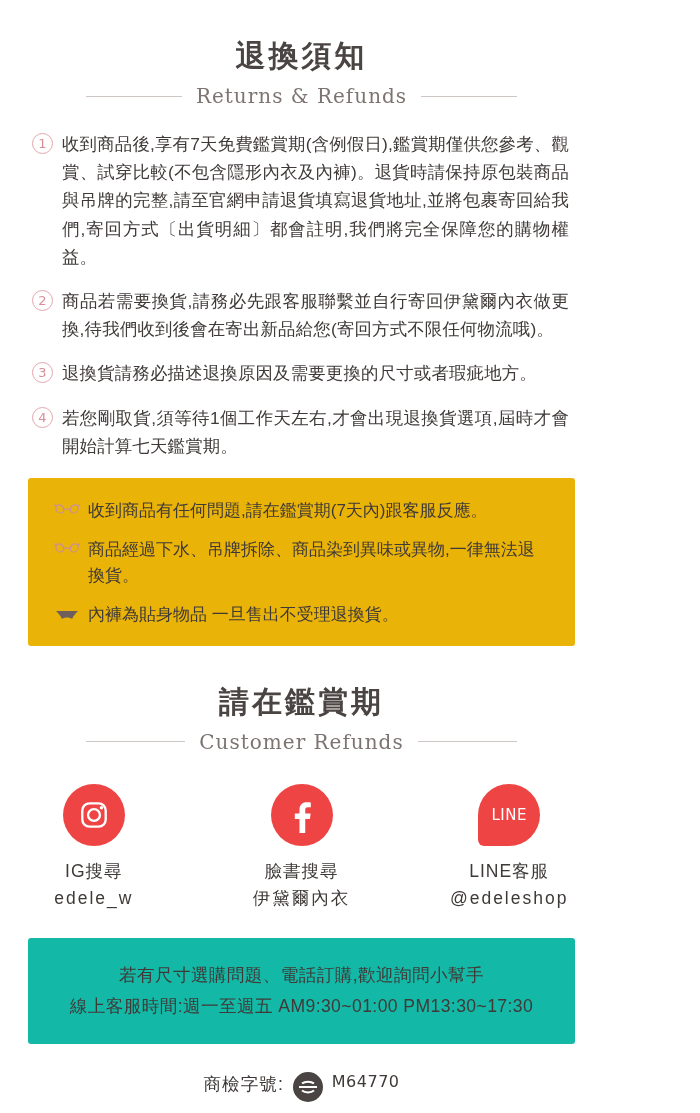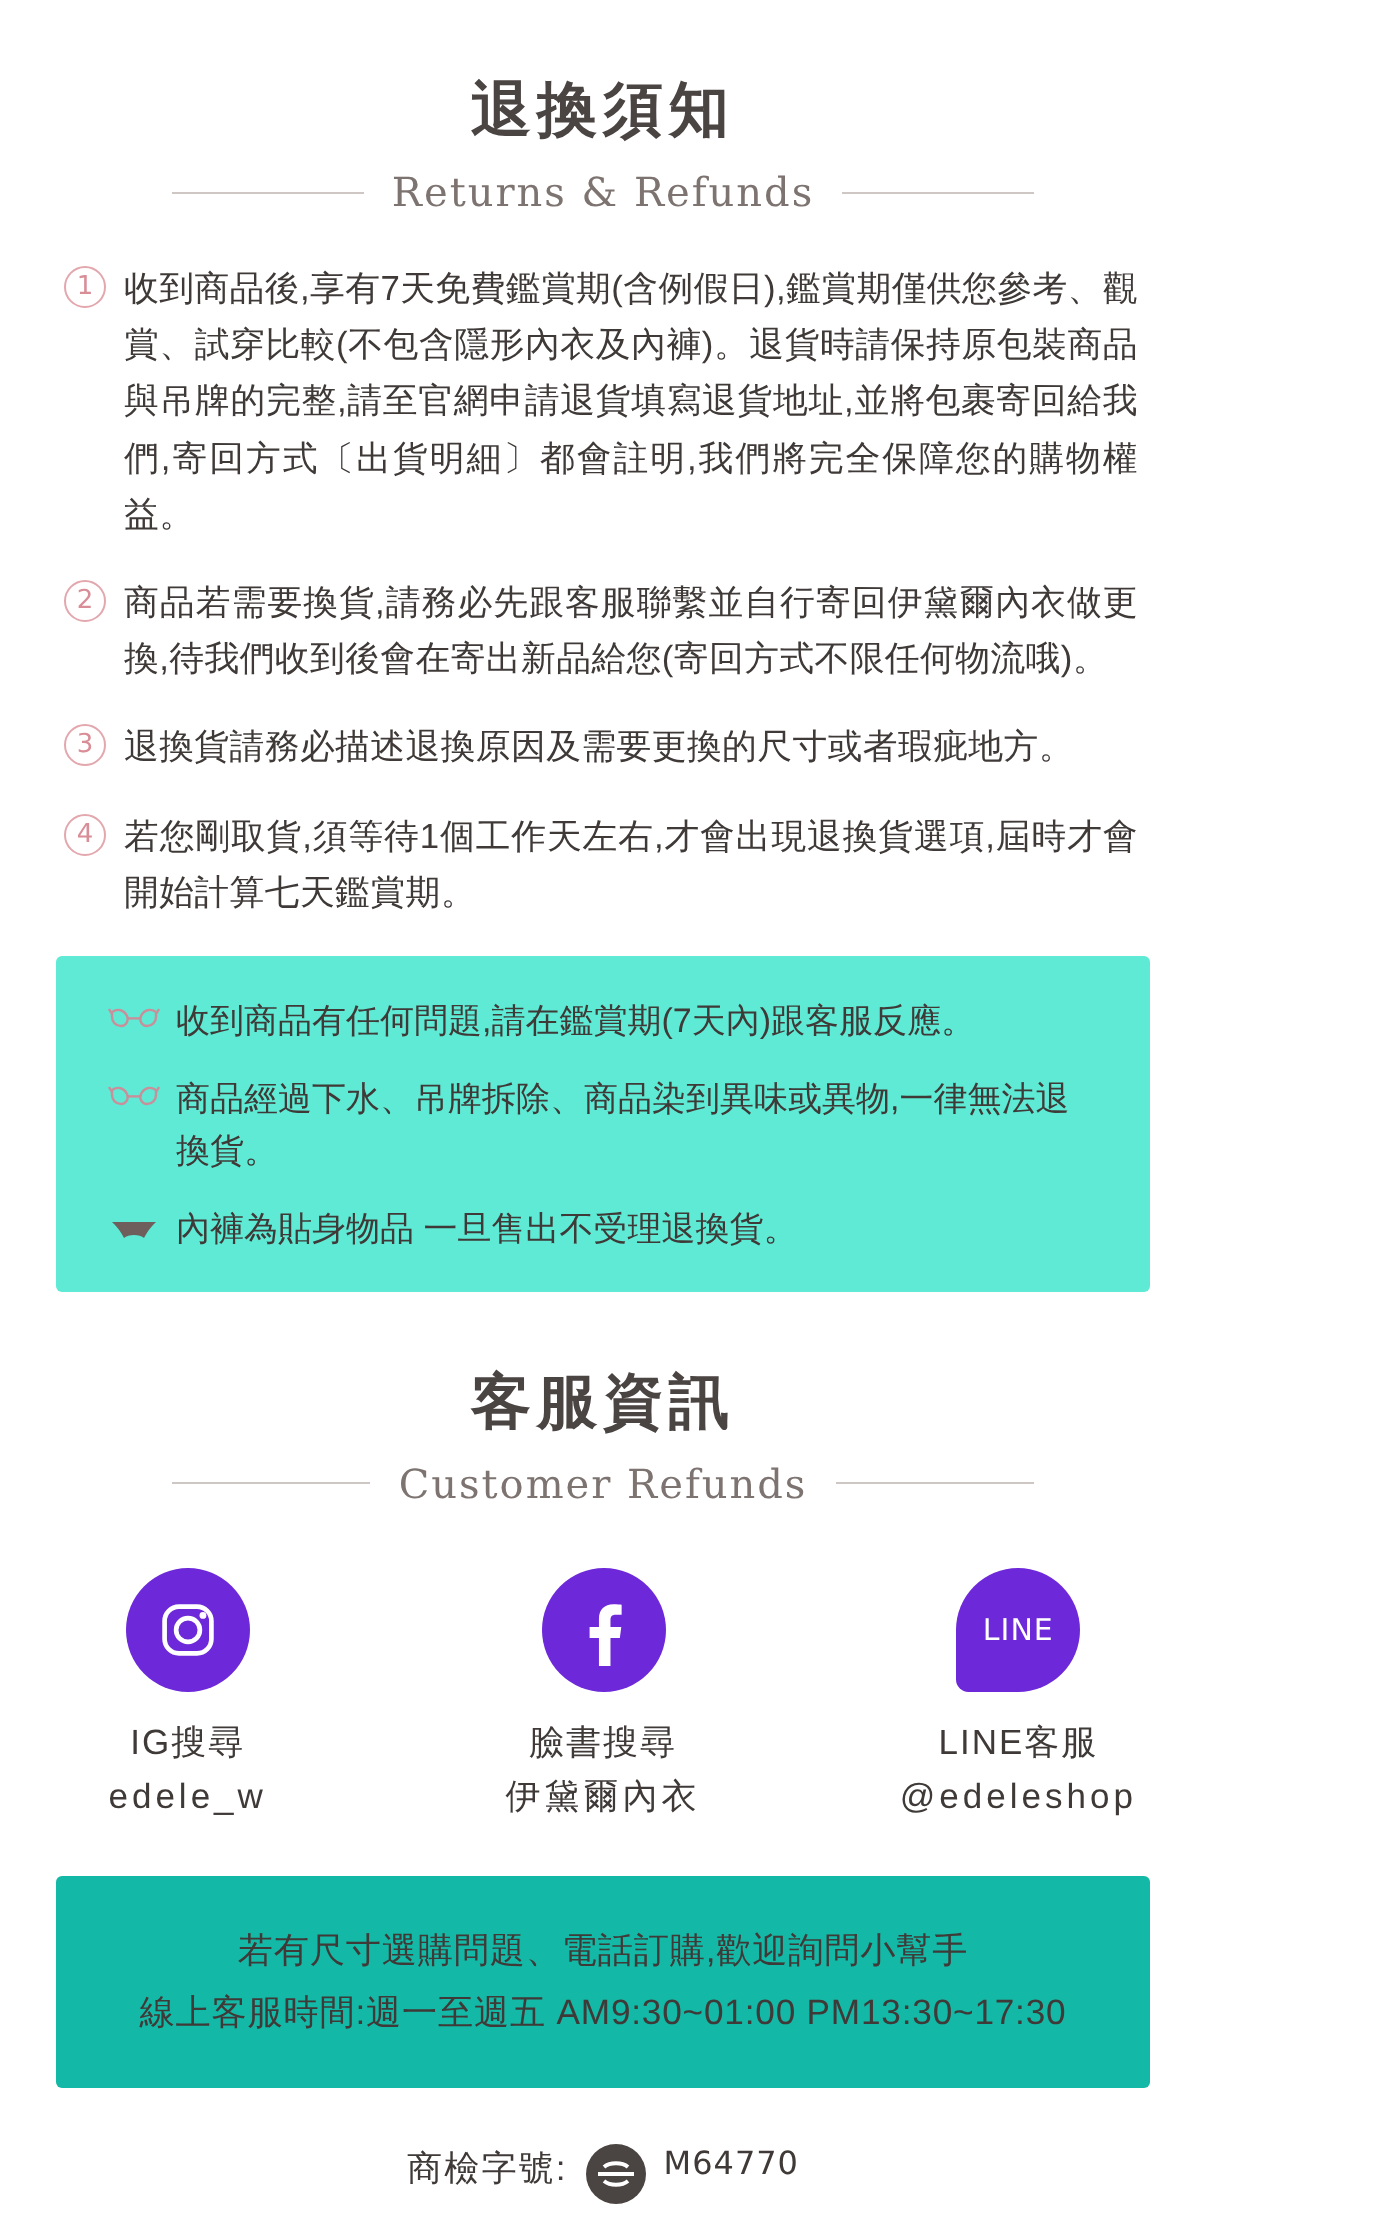--- a/index.html
+++ b/index.html
@@ -85,21 +85,21 @@
   .term-text {
     font-size: 17.4px;
     line-height: 1.62;
     letter-spacing: 0.2px;
     color: #3f3a38;
     text-align: justify;
   }
 
   
   .notice-box {
-    background: #5eead4;
+    background: #eab308;
     border-radius: 3px;
     margin: 18px 2px 0 2px;
     padding: 20px 26px 18px 26px;
   }
   .notice-row {
     display: flex;
     align-items: flex-start;
     margin-bottom: 14px;
     font-size: 17px;
     line-height: 1.5;
@@ -123,21 +123,21 @@
   }
   .social {
     width: 150px;
     text-align: center;
   }
   .social-badge {
     width: 62px;
     height: 62px;
     margin: 0 auto 12px auto;
     border-radius: 50%;
-    background: #6d28d9;
+    background: #ef4444;
     display: flex;
     align-items: center;
     justify-content: center;
     color: #ffffff;
   }
   .social-badge.line {
     border-radius: 50% 50% 50% 10%;
   }
   .social-line1 {
     font-size: 17.5px;
@@ -264,21 +264,21 @@
         <svg viewBox="0 0 26 22" width="26" height="22" aria-hidden="true">
           <path d="M2 7 L24 7 C22 9, 20 11, 18 15 C16 13, 10 13, 8 15 C6 11, 4 9, 2 7 Z" fill="#6e5f5c"></path>
         </svg>
       </span>
       <span>內褲為貼身物品 一旦售出不受理退換貨。</span>
     </div>
 
   </div>
 
   <div class="section-head">
-    <h2 class="section-title">客服資訊</h2>
+    <h2 class="section-title">請在鑑賞期</h2>
     <div class="section-sub-wrap">
       <span class="rule"></span>
       <span class="section-sub">Customer Refunds</span>
       <span class="rule"></span>
     </div>
   </div>
 
   <div class="socials">
 
     <div class="social">

